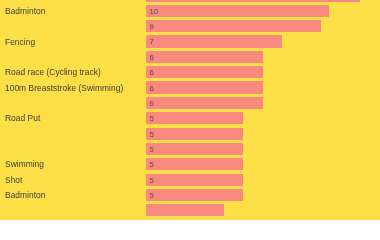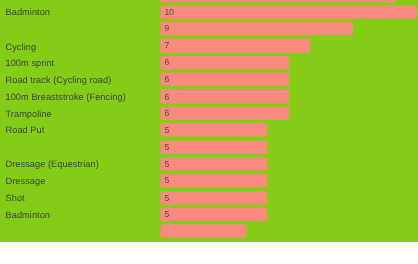--- a/index.html
+++ b/index.html
@@ -12,21 +12,21 @@
     height: 220px;
     overflow: hidden;
     font-family: "Liberation Sans", sans-serif;
     -webkit-font-smoothing: antialiased;
   }
 
   #chart-root {
     position: relative;
     width: 380px;
     height: 220px;
-    background: #84cc16;
+    background: #fde047;
     overflow: hidden;
   }
 
   
   #rows-viewport {
     position: absolute;
     left: 0;
     top: 0;
     width: 380px;
     height: 220px;
@@ -93,66 +93,64 @@
     <div id="rows-inner">
         <div class="bar-row">
           <div class="row-label"></div>
           <div class="bar-track">
             <div class="bar-fill" style="width: 214.359px; background: rgb(250, 138, 128);"></div>
           </div>
         </div>
         <div class="bar-row">
           <div class="row-label">Badminton</div>
           <div class="bar-track">
-            <div class="bar-fill" style="width: 233px; background: rgb(250, 138, 128);">
+            <div class="bar-fill" style="width: 183px; background: rgb(250, 138, 128);">
               <span class="bar-value" style="color: rgb(74, 74, 74);">10</span>
             </div>
           </div>
         </div>
         <div class="bar-row">
           <div class="bar-track">
             <div class="bar-fill" style="width: 175.385px; background: rgb(250, 138, 128);">
               <span class="bar-value" style="color: rgb(74, 74, 74);">9</span>
             </div>
           </div>
         </div>
         <div class="bar-row">
-          <div class="row-label">Cycling</div>
+          <div class="row-label">Fencing</div>
           <div class="bar-track">
             <div class="bar-fill" style="width: 136.41px; background: rgb(250, 138, 128);">
               <span class="bar-value" style="color: rgb(74, 74, 74);">7</span>
             </div>
           </div>
         </div>
         <div class="bar-row">
-          <div class="row-label">100m sprint</div>
-          <div class="bar-track">
-            <div class="bar-fill" style="width: 116.923px; background: rgb(250, 138, 128);">
-              <span class="bar-value" style="color: rgb(74, 74, 74);">6</span>
-            </div>
-          </div>
-        </div>
-        <div class="bar-row">
-          <div class="row-label">Road track (Cycling road)</div>
-          <div class="bar-track">
-            <div class="bar-fill" style="width: 116.923px; background: rgb(250, 138, 128);">
-              <span class="bar-value" style="color: rgb(74, 74, 74);">6</span>
-            </div>
-          </div>
-        </div>
-        <div class="bar-row">
-          <div class="row-label">100m Breaststroke (Fencing)</div>
-          <div class="bar-track">
-            <div class="bar-fill" style="width: 116.923px; background: rgb(250, 138, 128);">
-              <span class="bar-value" style="color: rgb(74, 74, 74);">6</span>
-            </div>
-          </div>
-        </div>
-        <div class="bar-row">
-          <div class="row-label">Trampoline</div>
+          <div class="bar-track">
+            <div class="bar-fill" style="width: 116.923px; background: rgb(250, 138, 128);">
+              <span class="bar-value" style="color: rgb(74, 74, 74);">6</span>
+            </div>
+          </div>
+        </div>
+        <div class="bar-row">
+          <div class="row-label">Road race (Cycling track)</div>
+          <div class="bar-track">
+            <div class="bar-fill" style="width: 116.923px; background: rgb(250, 138, 128);">
+              <span class="bar-value" style="color: rgb(74, 74, 74);">6</span>
+            </div>
+          </div>
+        </div>
+        <div class="bar-row">
+          <div class="row-label">100m Breaststroke (Swimming)</div>
+          <div class="bar-track">
+            <div class="bar-fill" style="width: 116.923px; background: rgb(250, 138, 128);">
+              <span class="bar-value" style="color: rgb(74, 74, 74);">6</span>
+            </div>
+          </div>
+        </div>
+        <div class="bar-row">
           <div class="bar-track">
             <div class="bar-fill" style="width: 116.923px; background: rgb(250, 138, 128);">
               <span class="bar-value" style="color: rgb(74, 74, 74);">6</span>
             </div>
           </div>
         </div>
         <div class="bar-row">
           <div class="row-label">Road Put</div>
           <div class="bar-track">
             <div class="bar-fill" style="width: 97.4359px; background: rgb(250, 138, 128);">
@@ -161,29 +159,28 @@
           </div>
         </div>
         <div class="bar-row">
           <div class="bar-track">
             <div class="bar-fill" style="width: 97.4359px; background: rgb(250, 138, 128);">
               <span class="bar-value" style="color: rgb(74, 74, 74);">5</span>
             </div>
           </div>
         </div>
         <div class="bar-row">
-          <div class="row-label">Dressage (Equestrian)</div>
-          <div class="bar-track">
-            <div class="bar-fill" style="width: 97.4359px; background: rgb(250, 138, 128);">
-              <span class="bar-value" style="color: rgb(74, 74, 74);">5</span>
-            </div>
-          </div>
-        </div>
-        <div class="bar-row">
-          <div class="row-label">Dressage</div>
+          <div class="bar-track">
+            <div class="bar-fill" style="width: 97.4359px; background: rgb(250, 138, 128);">
+              <span class="bar-value" style="color: rgb(74, 74, 74);">5</span>
+            </div>
+          </div>
+        </div>
+        <div class="bar-row">
+          <div class="row-label">Swimming</div>
           <div class="bar-track">
             <div class="bar-fill" style="width: 97.4359px; background: rgb(250, 138, 128);">
               <span class="bar-value" style="color: rgb(74, 74, 74);">5</span>
             </div>
           </div>
         </div>
         <div class="bar-row">
           <div class="row-label">Shot</div>
           <div class="bar-track">
             <div class="bar-fill" style="width: 97.4359px; background: rgb(250, 138, 128);">

